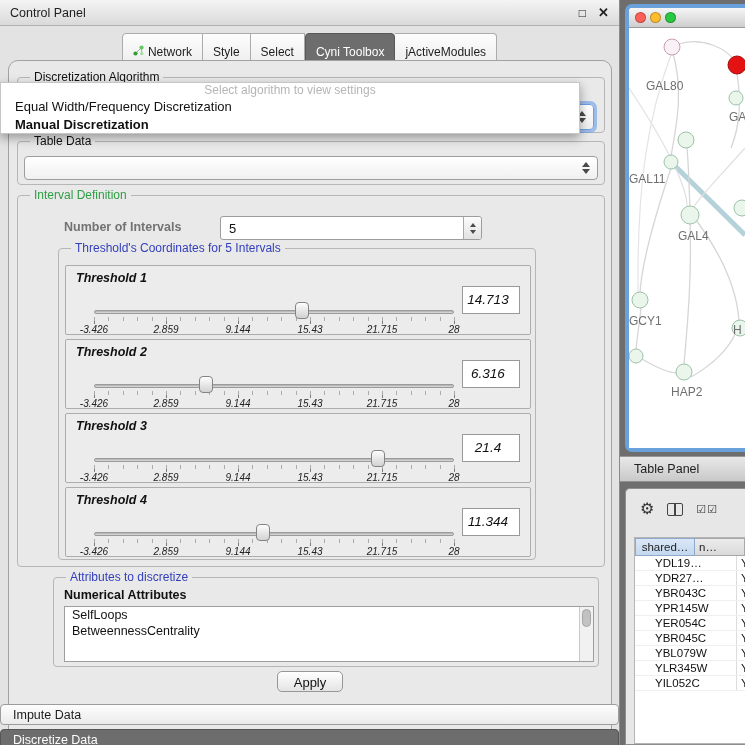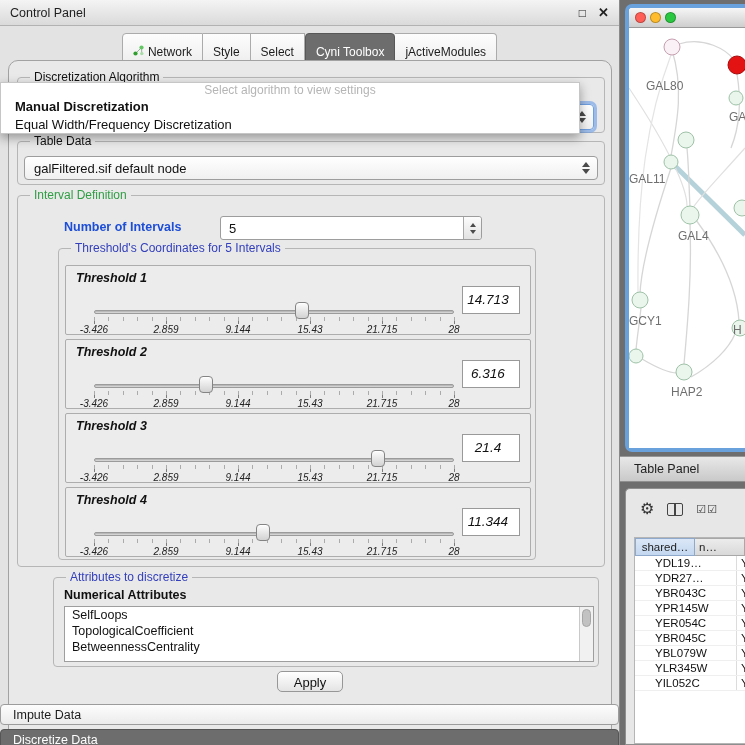--- a/index.html
+++ b/index.html
@@ -51,21 +51,21 @@
 
   
   .algo-popup{position:absolute;left:0;top:82px;width:580px;height:52px;background:#fff;
     border:1px solid #c6c6c6;box-shadow:0 4px 10px rgba(0,0,0,0.35);z-index:50;font-size:13px;}
   .popup-placeholder{height:15px;text-align:center;color:#b5b5b5;font-size:12px;line-height:15px;}
   .popup-opt{height:18px;line-height:18px;padding-left:14px;color:#111;}
   .popup-opt.bold{font-weight:bold;}
 
   
   .interval-box{left:8px;top:134px;width:588px;height:372px;}
-  .ni-label{position:absolute;left:46px;top:24px;font-size:12.5px;font-weight:bold;color:#1d4ed8;}
+  .ni-label{position:absolute;left:46px;top:24px;font-size:12.5px;font-weight:bold;color:#737373;}
   .spinner{position:absolute;left:202px;top:20px;width:262px;height:24px;background:#fff;
     border:1px solid #9d9d9d;border-radius:3px;font-size:13px;display:flex;align-items:center;
     padding-left:8px;color:#111;}
   .spin-btns{position:absolute;right:0;top:0;bottom:0;width:18px;border-left:1px solid #a8a8a8;
     background:linear-gradient(#fcfcfc,#e2e2e2);display:flex;flex-direction:column;
     align-items:center;justify-content:center;gap:3px;border-radius:0 3px 3px 0;}
   .spin-btns .tri-up{border-left-width:3.5px;border-right-width:3.5px;border-bottom-width:4.5px;}
   .spin-btns .tri-down{border-left-width:3.5px;border-right-width:3.5px;border-top-width:4.5px;}
 
   .thresh-box{left:40px;top:52px;width:478px;height:312px;}
@@ -193,21 +193,20 @@
         <span class="combo-arrows">
           <span class="tri-up"></span>
             <span class="tri-down"></span>
         </span>
       </div>
     </div>
 
     <div class="titled-box tabledata-box">
       <span class="box-title">Table Data</span>
       <div class="combo tabledata-combo">
-        <span>galFiltered.sif default node</span>
         <span class="combo-arrows">
           <span class="tri-up"></span>
             <span class="tri-down"></span>
         </span>
       </div>
     </div>
 
     <div class="titled-box interval-box">
       <span class="box-title green">Interval Definition</span>
       <span class="ni-label">Number of Intervals</span>
@@ -299,21 +298,20 @@
 </div>
       </div>
     </div>
 
     <div class="titled-box attr-box">
       <span class="box-title blue">Attributes to discretize</span>
       <span class="attr-label">Numerical Attributes</span>
       <div class="listbox">
         <div id="attr-items">
             <div class="attr-item">SelfLoops</div>
-            <div class="attr-item">TopologicalCoefficient</div>
             <div class="attr-item">BetweennessCentrality</div>
           </div>
         <div class="vscroll">
           <div class="vthumb"></div>
         </div>
       </div>
     </div>
 
     <button class="apply-btn">Apply</button>
   </div>
@@ -420,15 +418,15 @@
         <div class="tp-row">
           <div class="r1">YIL052C</div>
           <div class="r2">YIL0…</div>
         </div>
       </div>
   </div>
 </div>
 
 <div class="algo-popup">
   <div class="popup-placeholder">Select algorithm to view settings</div>
+  <div class="popup-opt">Equal Width/Frequency Discretization</div>
   <div class="popup-opt bold">Manual Discretization</div>
-  <div class="popup-opt">Equal Width/Frequency Discretization</div>
 </div>
 
 </body></html>

